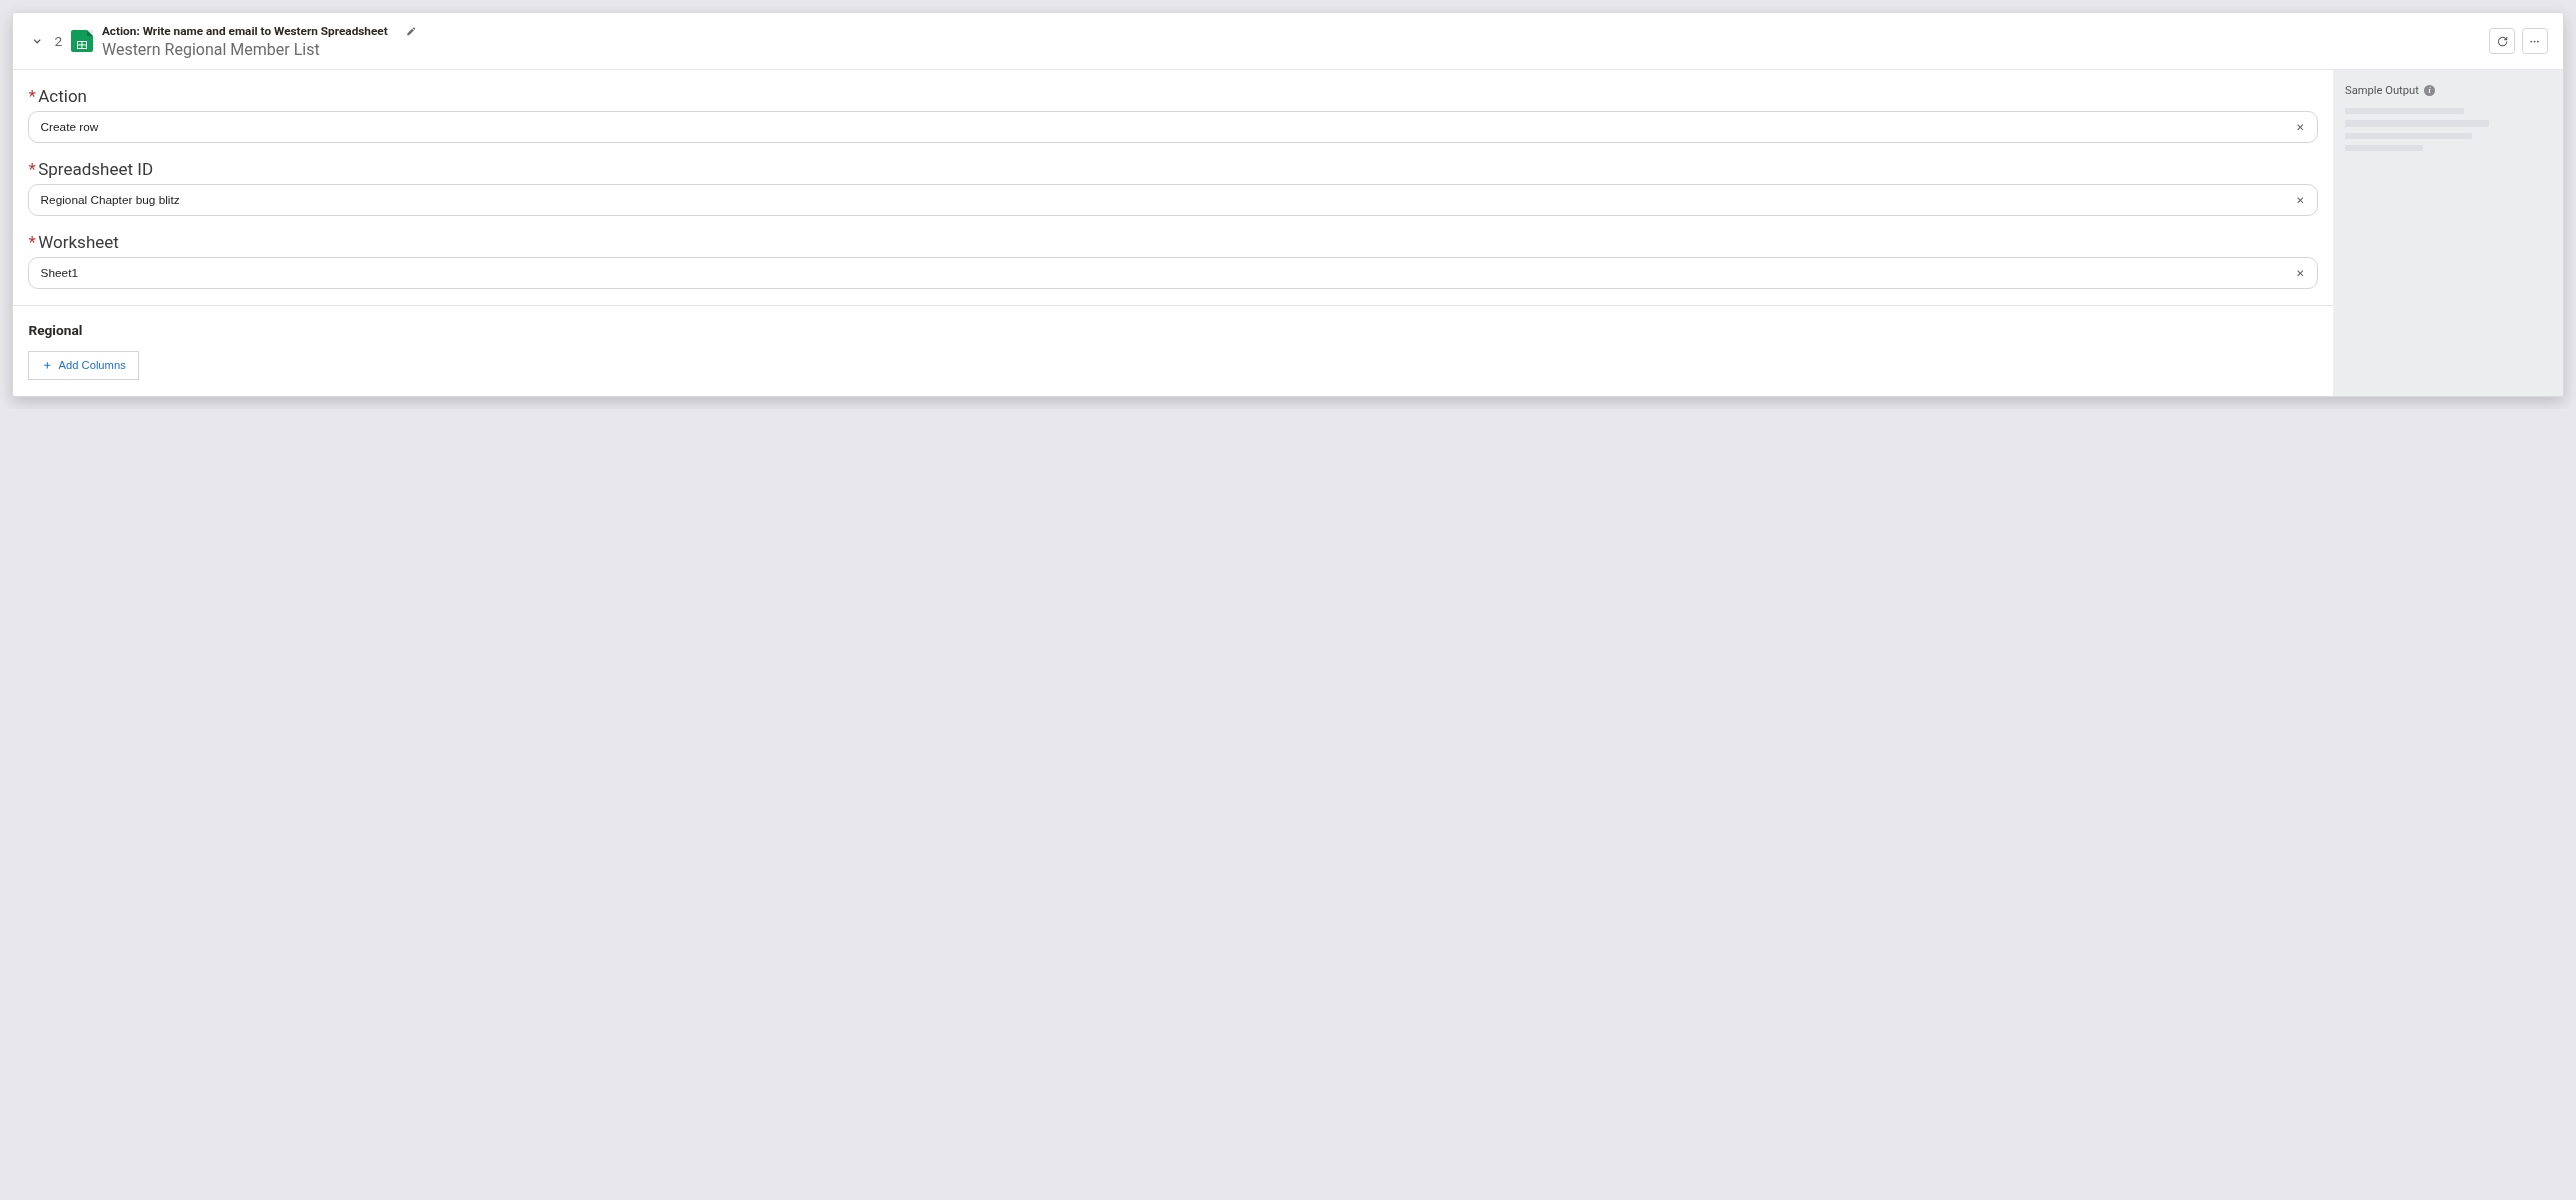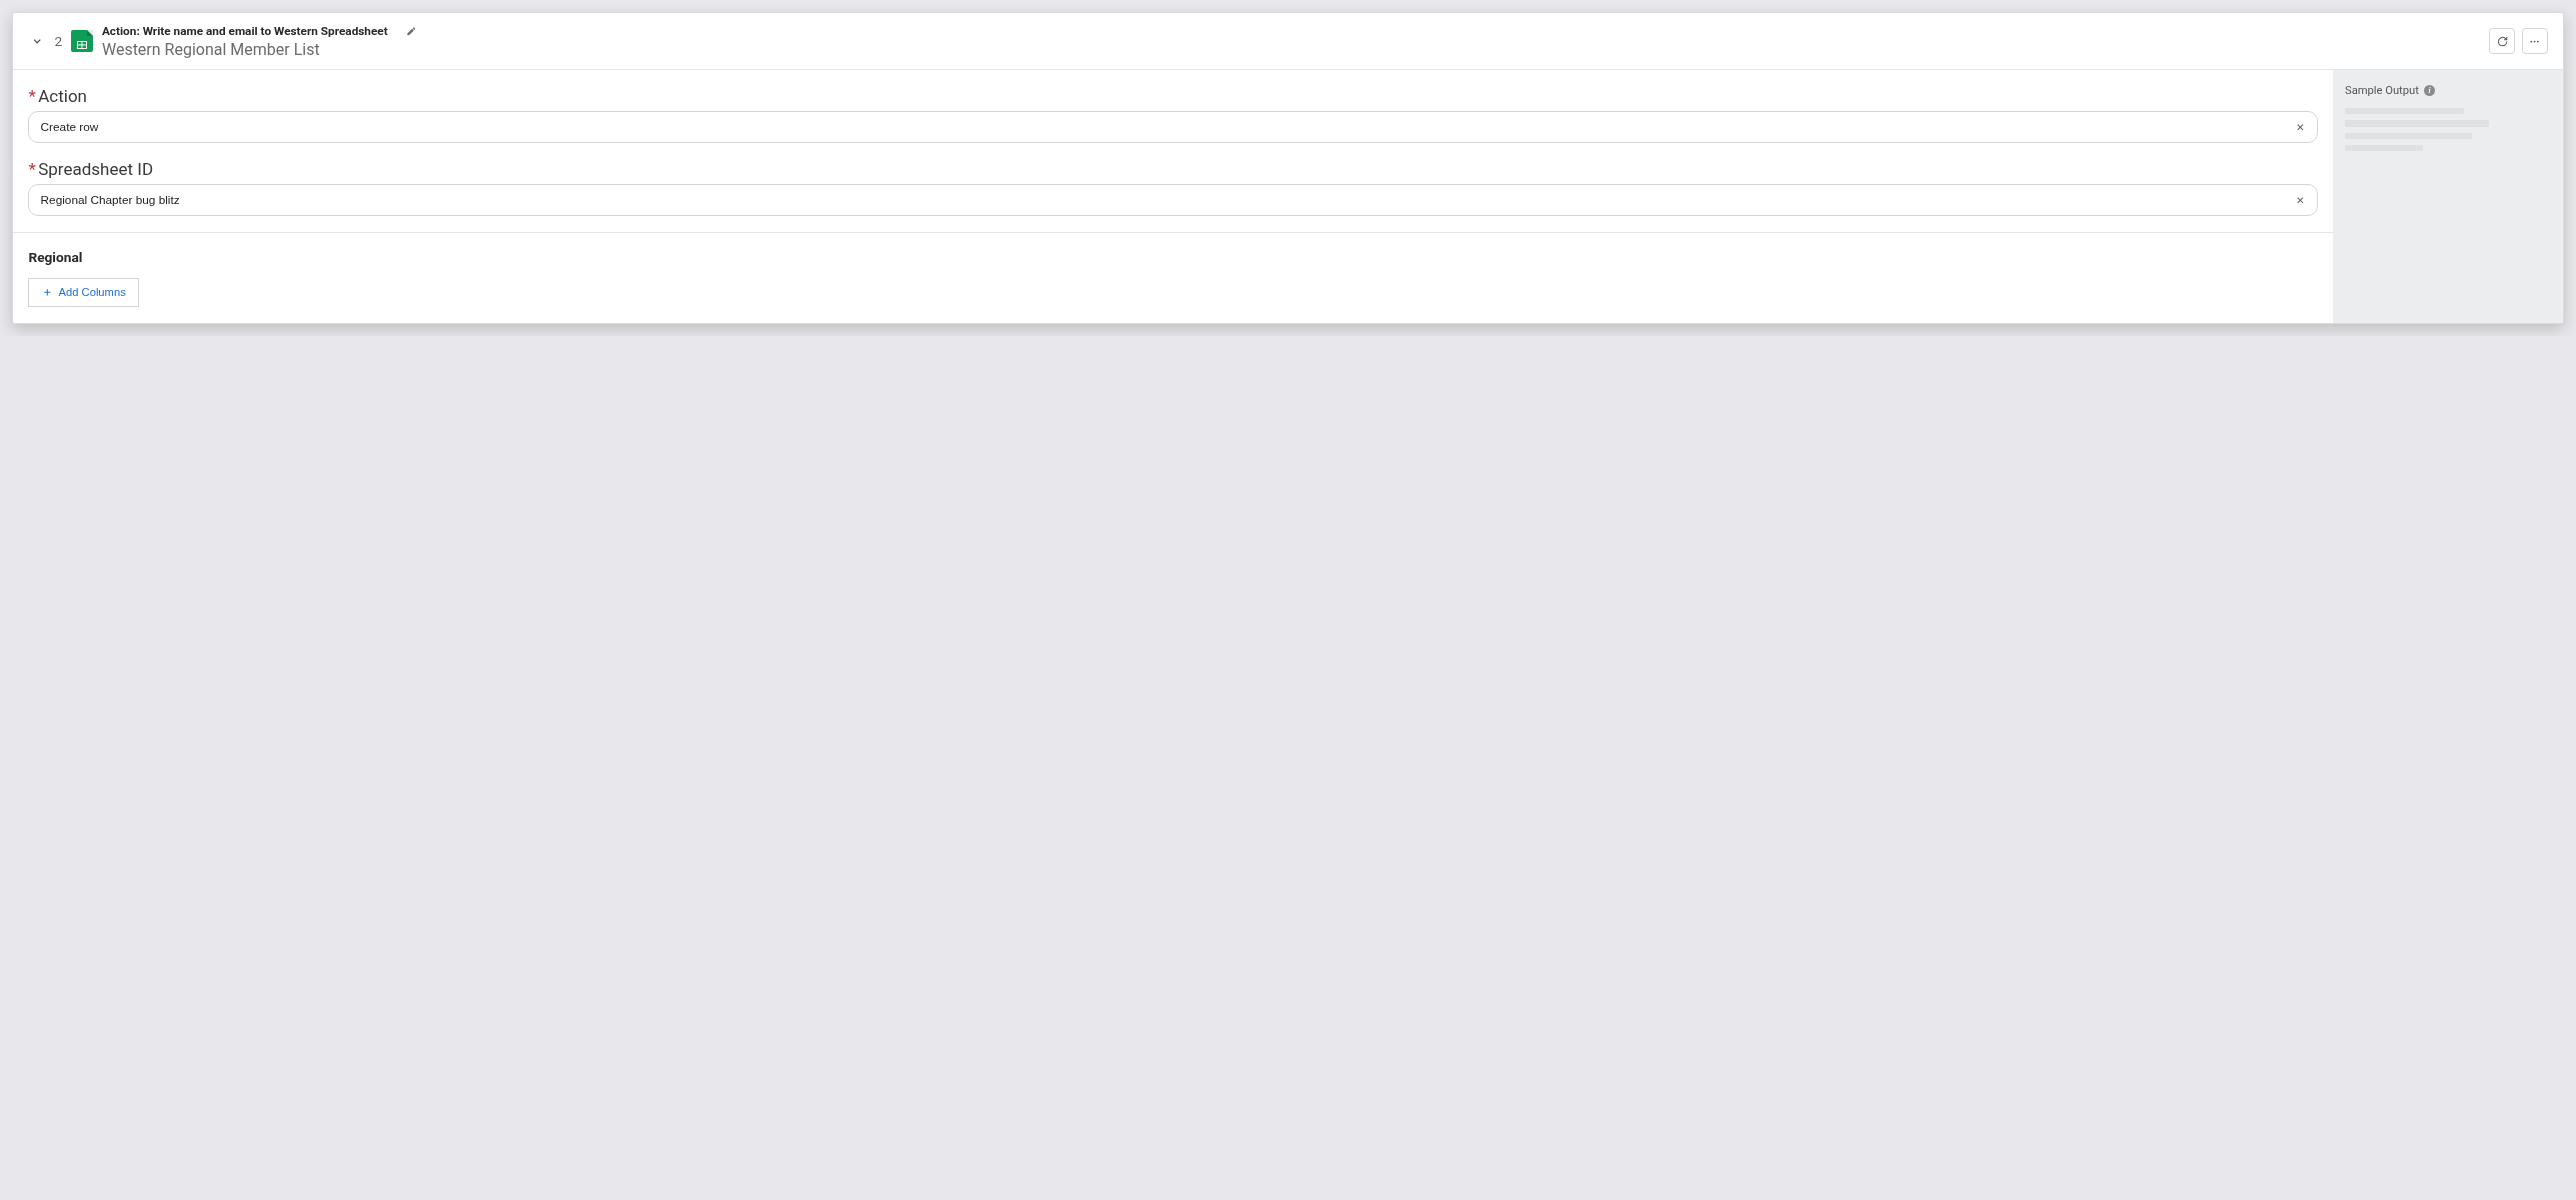--- a/index.html
+++ b/index.html
@@ -331,20 +331,34 @@
           <input type="text" readonly="" value="Regional Chapter bug blitz" style="">
           <button class="clear-btn">
             <svg viewBox="0 0 24 24" fill="none" stroke="currentColor" stroke-width="2.5">
               <line x1="18" y1="6" x2="6" y2="18"></line>
               <line x1="6" y1="6" x2="18" y2="18"></line>
             </svg>
           </button>
         </div>
       </div>
 
+      <div class="field">
+        <label class="field-label">
+          <span class="required-mark">*</span><span>Worksheet</span>
+        </label>
+        <div class="select-box">
+          <input type="text" readonly="" value="Sheet1" style="">
+          <button class="clear-btn">
+            <svg viewBox="0 0 24 24" fill="none" stroke="currentColor" stroke-width="2.5">
+              <line x1="18" y1="6" x2="6" y2="18"></line>
+              <line x1="6" y1="6" x2="18" y2="18"></line>
+            </svg>
+          </button>
+        </div>
+      </div>
 
       <hr class="divider">
 
       <div class="section-heading">Regional</div>
 
       <button class="add-btn">
         <svg viewBox="0 0 24 24" fill="none" stroke="currentColor" stroke-width="2.4">
           <line x1="12" y1="5" x2="12" y2="19"></line>
           <line x1="5" y1="12" x2="19" y2="12"></line>
         </svg>

